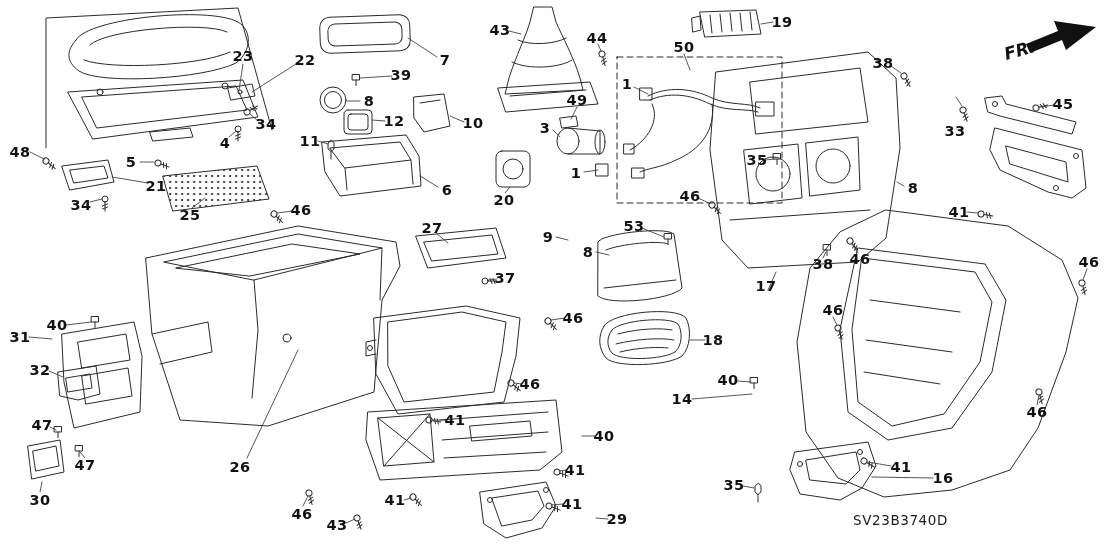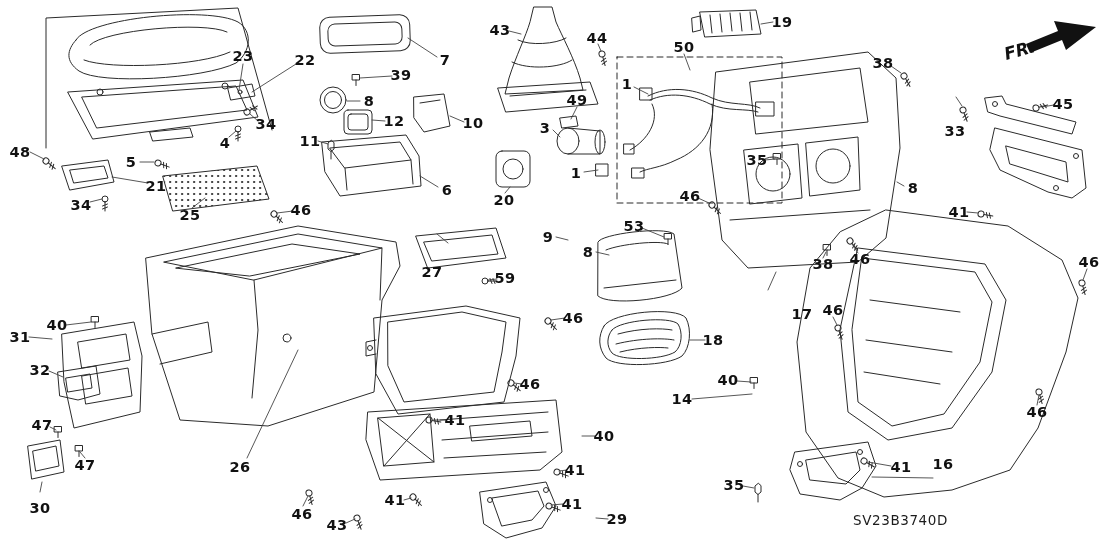--- a/index.html
+++ b/index.html
@@ -391,49 +391,49 @@
       <div class="callout" data-name="callout-38" style="left: 883px; top: 63px;">38</div>
       <div class="callout" data-name="callout-33" style="left: 955px; top: 90px; margin-top: 41px;">33</div>
       <div class="callout" data-name="callout-45" style="left: 1063px; top: 104px;">45</div>
       <div class="callout" data-name="callout-35" style="left: 757px; top: 160px;">35</div>
       <div class="callout" data-name="callout-15" style="left: 913px; top: 188px;">8</div>
       <div class="callout" data-name="callout-41" style="left: 959px; top: 212px;">41</div>
       <div class="callout" data-name="callout-46" style="left: 690px; top: 196px;">46</div>
       <div class="callout" data-name="callout-36" style="left: 634px; top: 226px;">53</div>
       <div class="callout" data-name="callout-9" style="left: 548px; top: 237px;">9</div>
       <div class="callout" data-name="callout-8" style="left: 588px; top: 252px;">8</div>
-      <div class="callout" data-name="callout-27" style="left: 432px; top: 228px; margin-top: 44px;">27</div>
-      <div class="callout" data-name="callout-37" style="left: 505px; top: 278px;">59</div>
-      <div class="callout" data-name="callout-17" style="left: 766px; top: 314px; margin-left: 36px;">17</div>
+      <div class="callout" data-name="callout-27" style="left: 432px; top: 228px;">27</div>
+      <div class="callout" data-name="callout-37" style="left: 505px; top: 278px;">37</div>
+      <div class="callout" data-name="callout-17" style="left: 766px; top: 286px;">17</div>
       <div class="callout" data-name="callout-38" style="left: 823px; top: 264px;">38</div>
       <div class="callout" data-name="callout-46" style="left: 860px; top: 259px;">46</div>
       <div class="callout" data-name="callout-46" style="left: 1089px; top: 262px;">46</div>
       <div class="callout" data-name="callout-46" style="left: 833px; top: 310px;">46</div>
       <div class="callout" data-name="callout-18" style="left: 713px; top: 340px;">18</div>
       <div class="callout" data-name="callout-46" style="left: 573px; top: 318px;">46</div>
       <div class="callout" data-name="callout-31" style="left: 20px; top: 337px;">31</div>
       <div class="callout" data-name="callout-40" style="left: 57px; top: 325px;">40</div>
       <div class="callout" data-name="callout-32" style="left: 40px; top: 370px;">32</div>
       <div class="callout" data-name="callout-47" style="left: 42px; top: 425px;">47</div>
       <div class="callout" data-name="callout-47" style="left: 85px; top: 465px;">47</div>
-      <div class="callout" data-name="callout-30" style="left: 40px; top: 500px; margin-top: 8px;">30</div>
+      <div class="callout" data-name="callout-30" style="left: 40px; top: 500px;">30</div>
       <div class="callout" data-name="callout-26" style="left: 240px; top: 467px;">26</div>
       <div class="callout" data-name="callout-46" style="left: 530px; top: 384px;">46</div>
       <div class="callout" data-name="callout-24" style="left: 604px; top: 436px;">40</div>
       <div class="callout" data-name="callout-41" style="left: 455px; top: 420px;">41</div>
       <div class="callout" data-name="callout-41" style="left: 575px; top: 470px;">41</div>
       <div class="callout" data-name="callout-41" style="left: 395px; top: 500px;">41</div>
       <div class="callout" data-name="callout-41" style="left: 572px; top: 504px;">41</div>
       <div class="callout" data-name="callout-43" style="left: 337px; top: 525px;">43</div>
       <div class="callout" data-name="callout-46" style="left: 302px; top: 514px;">46</div>
       <div class="callout" data-name="callout-29" style="left: 617px; top: 519px;">29</div>
       <div class="callout" data-name="callout-14" style="left: 682px; top: 399px;">14</div>
       <div class="callout" data-name="callout-40" style="left: 728px; top: 380px;">40</div>
       <div class="callout" data-name="callout-42" style="left: 734px; top: 485px;">35</div>
       <div class="callout" data-name="callout-41" style="left: 901px; top: 467px;">41</div>
-      <div class="callout" data-name="callout-16" style="left: 943px; top: 464px;">16</div>
+      <div class="callout" data-name="callout-16" style="left: 943px; top: 478px;">16</div>
       <div class="callout" data-name="callout-46" style="left: 1037px; top: 412px;">46</div>
     </div>
 
   <div id="fr-label" data-name="fr-direction-label">FR.</div>
 
   <div id="part-code" data-name="diagram-code">SV23B3740D</div>
 </div>
 
 </body></html>

